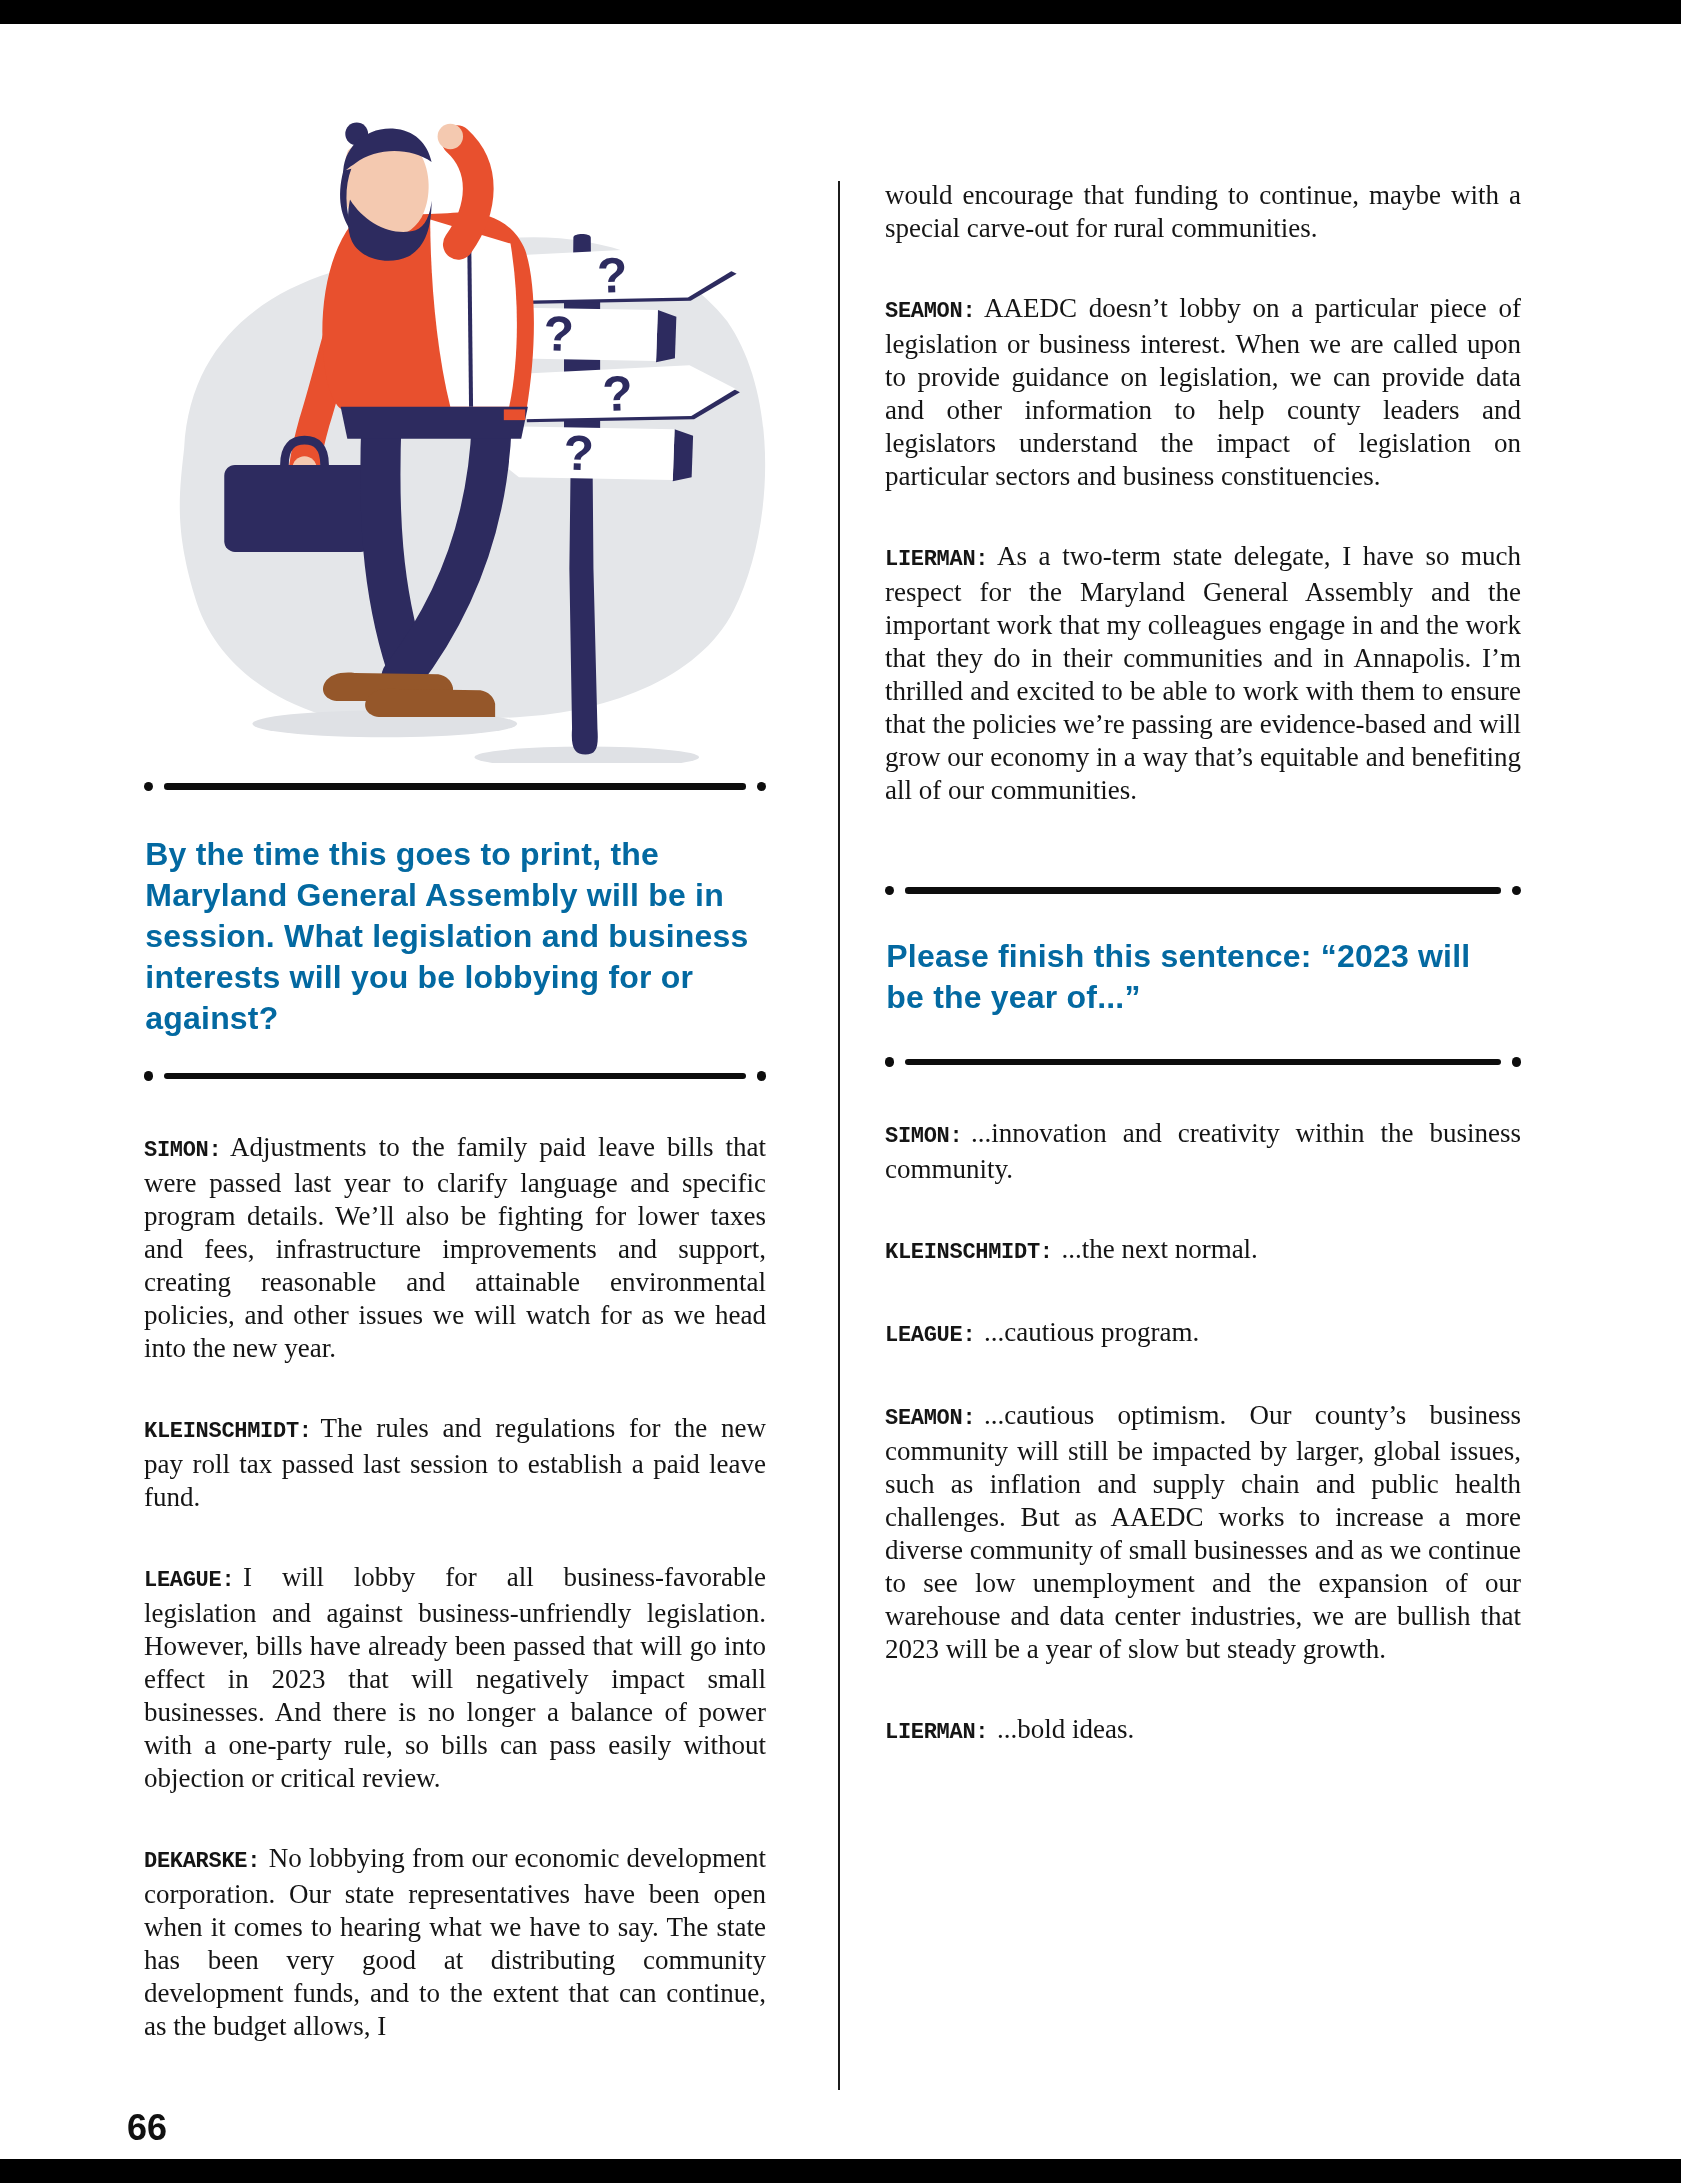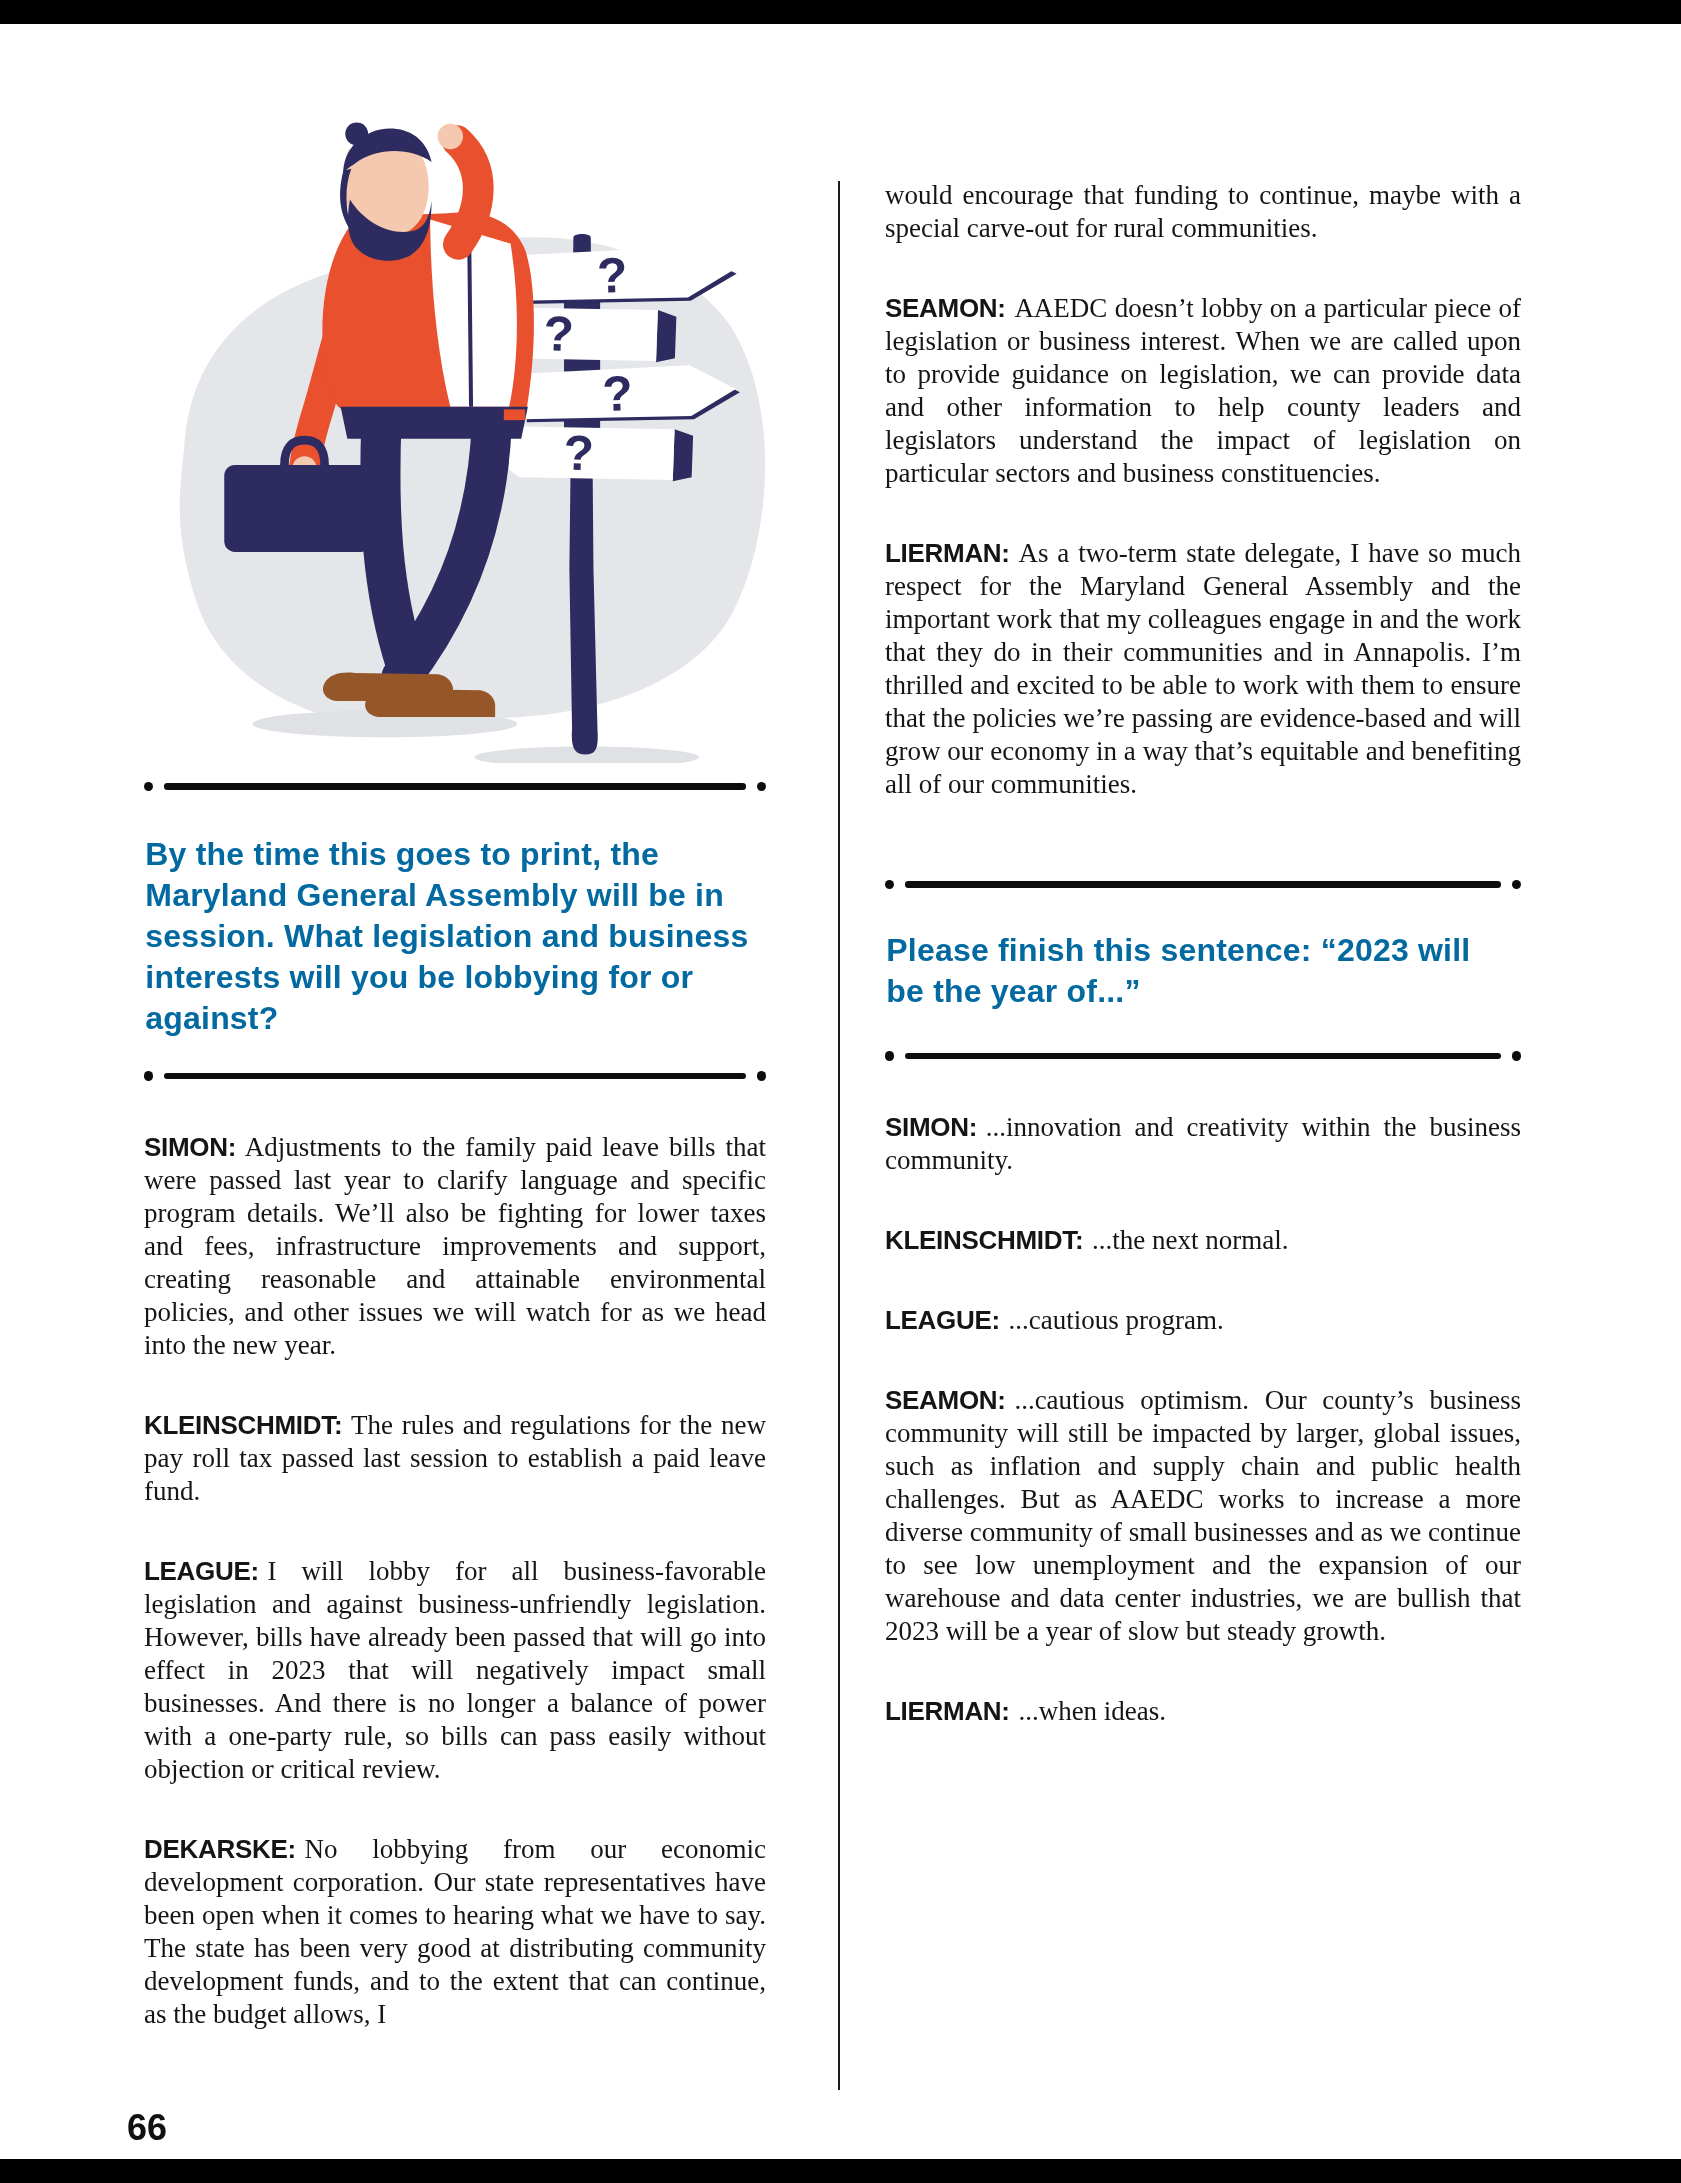--- a/index.html
+++ b/index.html
@@ -42,23 +42,23 @@
   .col.right .question{margin-top:41px;}
 
   p.ans{
     font-size:27px;line-height:33px;
     text-align:justify;
     margin:47px 0 0 0;
   }
   p.ans.first{margin-top:50px;}
   p.ans.flow-start{margin-top:0;}
   .spk{
-    font-family:Liberation Sans, sans-serif;
+    font-family:Liberation Mono, monospace;
     font-weight:bold;
-    font-size:26px;
+    font-size:22px;
     letter-spacing:-0.3px;
     margin-right:8.7px;
     white-space:nowrap;
   }
 
   .footer{
     position:absolute;left:127px;top:2107px;
     display:flex;align-items:baseline;
   }
   .footer .pageno{
@@ -200,21 +200,21 @@
     <div class="divider d-r2">
       <span class="dot"></span>
       <span class="line"></span>
       <span class="dot"></span>
     </div>
 
     <p class="ans first"><span class="spk">SIMON:</span><span class="txt">...innovation and creativity within the business community.</span></p>
     <p class="ans"><span class="spk">KLEINSCHMIDT:</span><span class="txt">...the next normal.</span></p>
     <p class="ans"><span class="spk">LEAGUE:</span><span class="txt">...cautious program.</span></p>
     <p class="ans"><span class="spk">SEAMON:</span><span class="txt">...cautious optimism. Our county’s business community will still be impacted by larger, global issues, such as inflation and supply chain and public health challenges. But as AAEDC works to increase a more diverse community of small businesses and as we continue to see low unemployment and the expansion of our warehouse and data center industries, we are bullish that 2023 will be a year of slow but steady growth.</span></p>
-    <p class="ans"><span class="spk">LIERMAN:</span><span class="txt">...when ideas.</span></p>
+    <p class="ans"><span class="spk">LIERMAN:</span><span class="txt">...bold ideas.</span></p>
   </div>
 
   <div class="footer">
     <span class="pageno">66</span>
   </div>
 
   <div class="edge-bar bottom"></div>
 
 </div>
 

